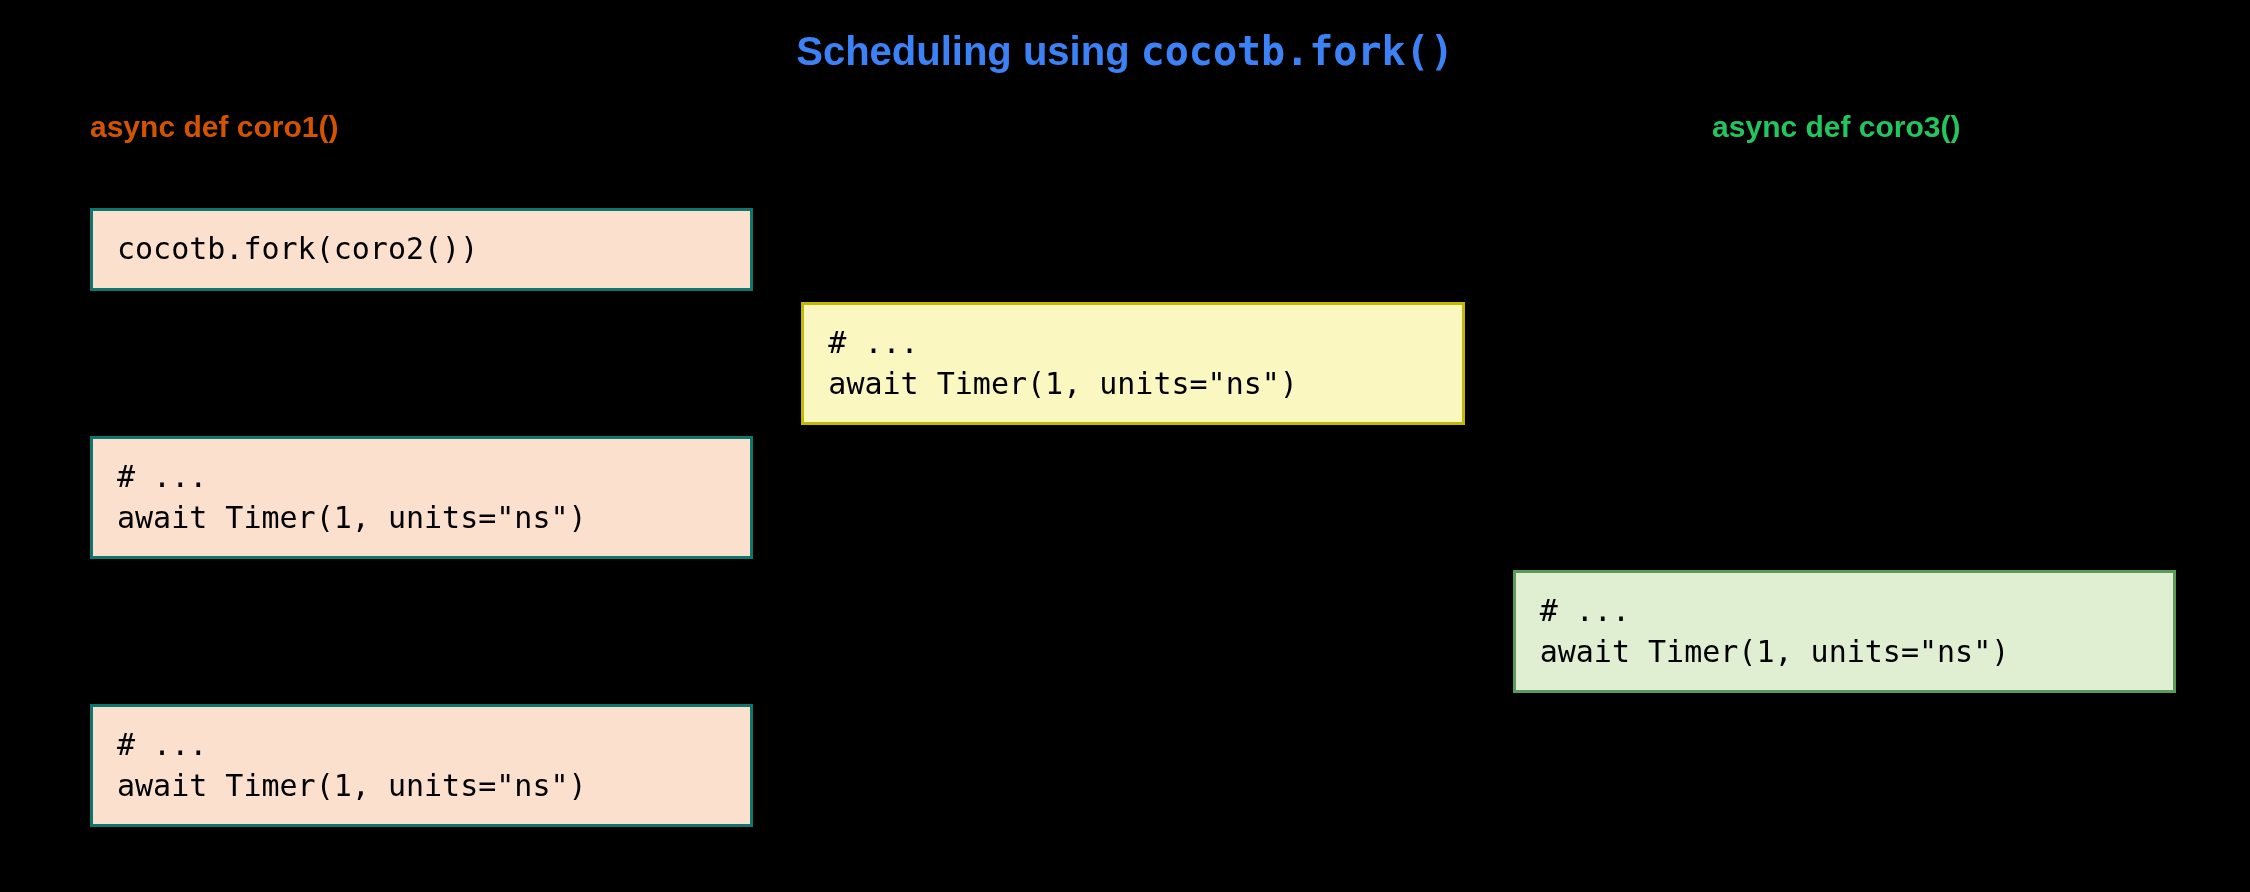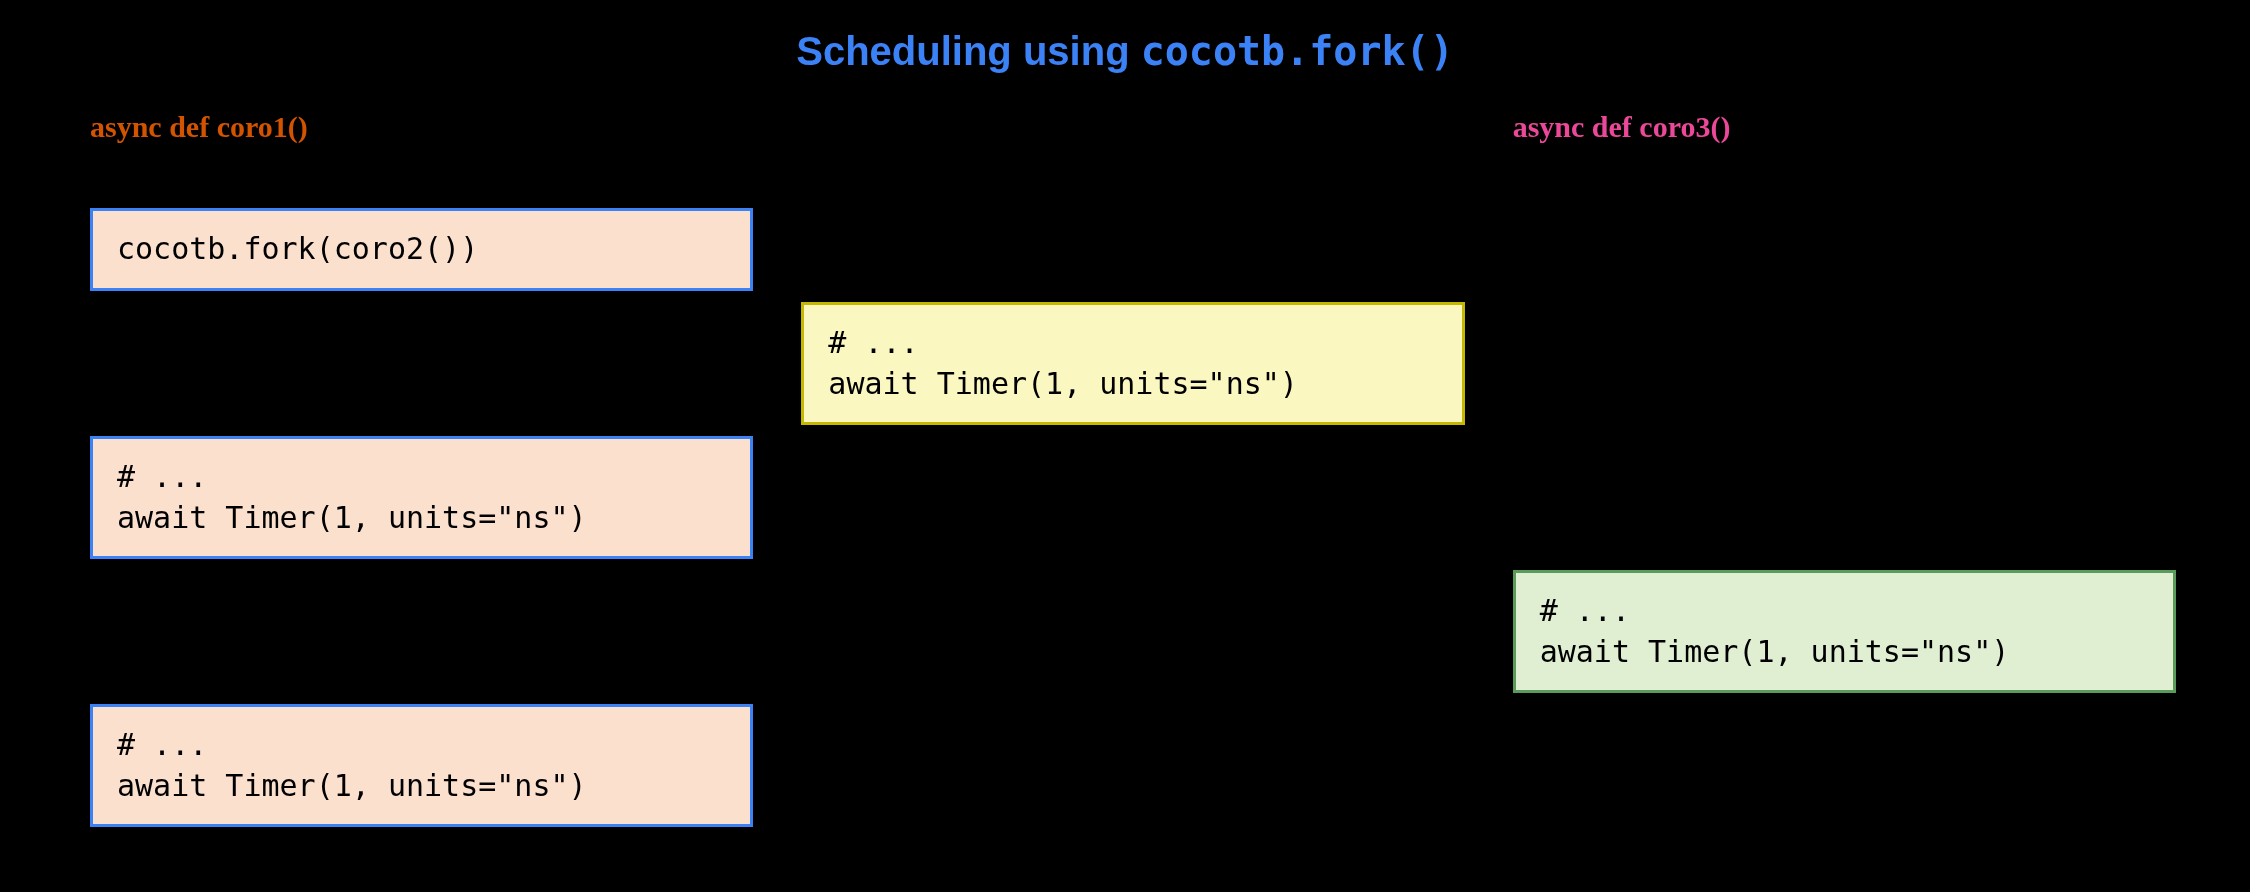--- a/index.html
+++ b/index.html
@@ -34,41 +34,41 @@
       left: 90px;
       right: 90px;
       display: flex;
       gap: 40px;
     }
     .column {
       flex: 1;
       position: relative;
     }
     .col-header {
-      font-family: Liberation Serif, serif;
+      font-family: Liberation Sans, sans-serif;
       font-weight: 700;
       font-size: 30px;
       margin-bottom: 20px;
     }
     .col1 .col-header { color: #d35400; }
     .col2 .col-header { color: #807000; padding-left: 8px; }
-    .col3 .col-header { color: #ec4899; padding-left: 16px; }
+    .col3 .col-header { color: #22c55e; padding-left: 16px; text-align: center; }
     .code-box {
       font-family: "SF Mono", "Consolas", "Monaco", monospace;
       font-size: 30px;
       line-height: 1.35;
       padding: 18px 24px;
       white-space: pre;
       position: absolute;
       width: 100%;
       color: #000;
     }
     .box-orange {
       background: #fce0ce;
-      border: 3px solid #3b82f6;
+      border: 3px solid #0f766e;
     }
     .box-yellow {
       background: #fbf7c0;
       border: 3px solid #c5b800;
       left: 8px;
     }
     .box-green {
       background: #e0eed2;
       border: 3px solid #5a9a5a;
       left: 16px;

